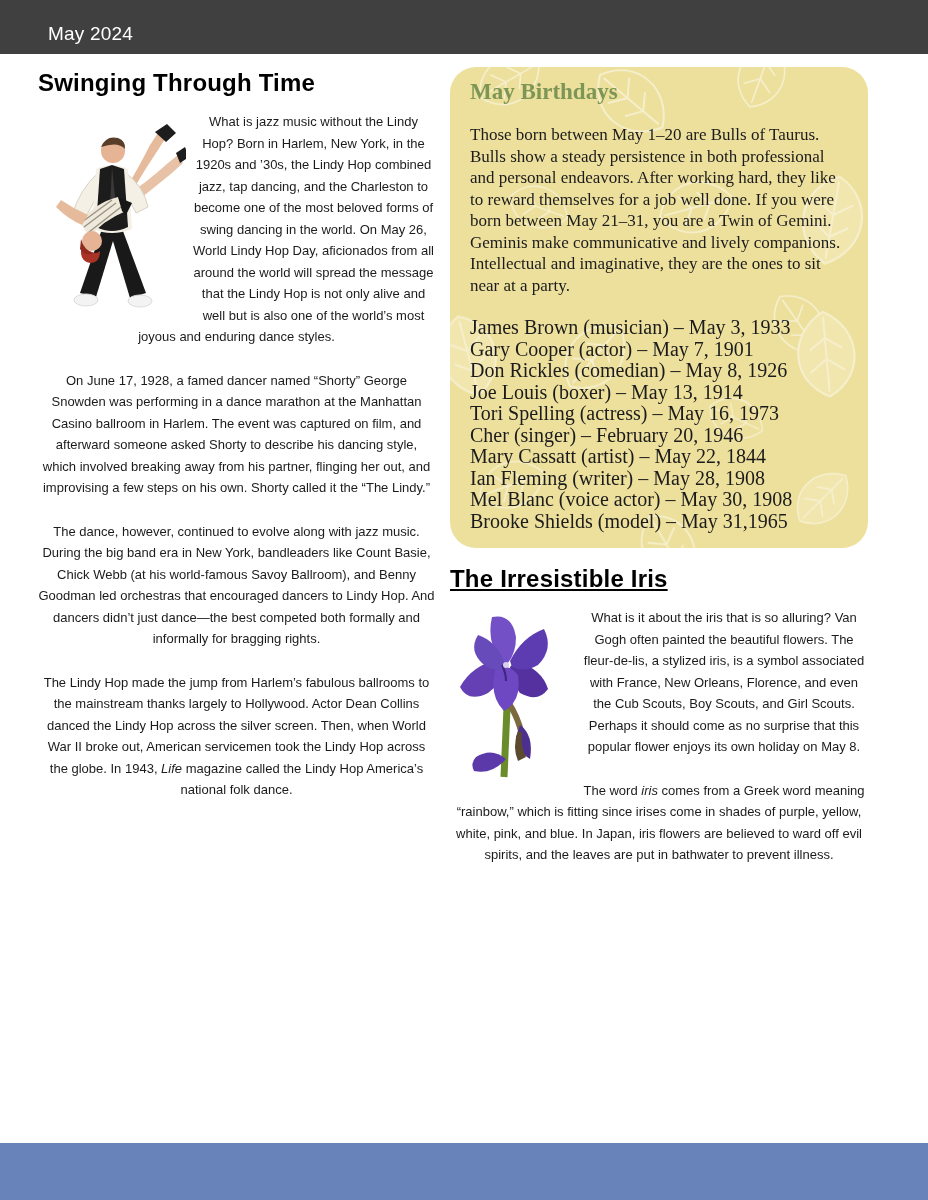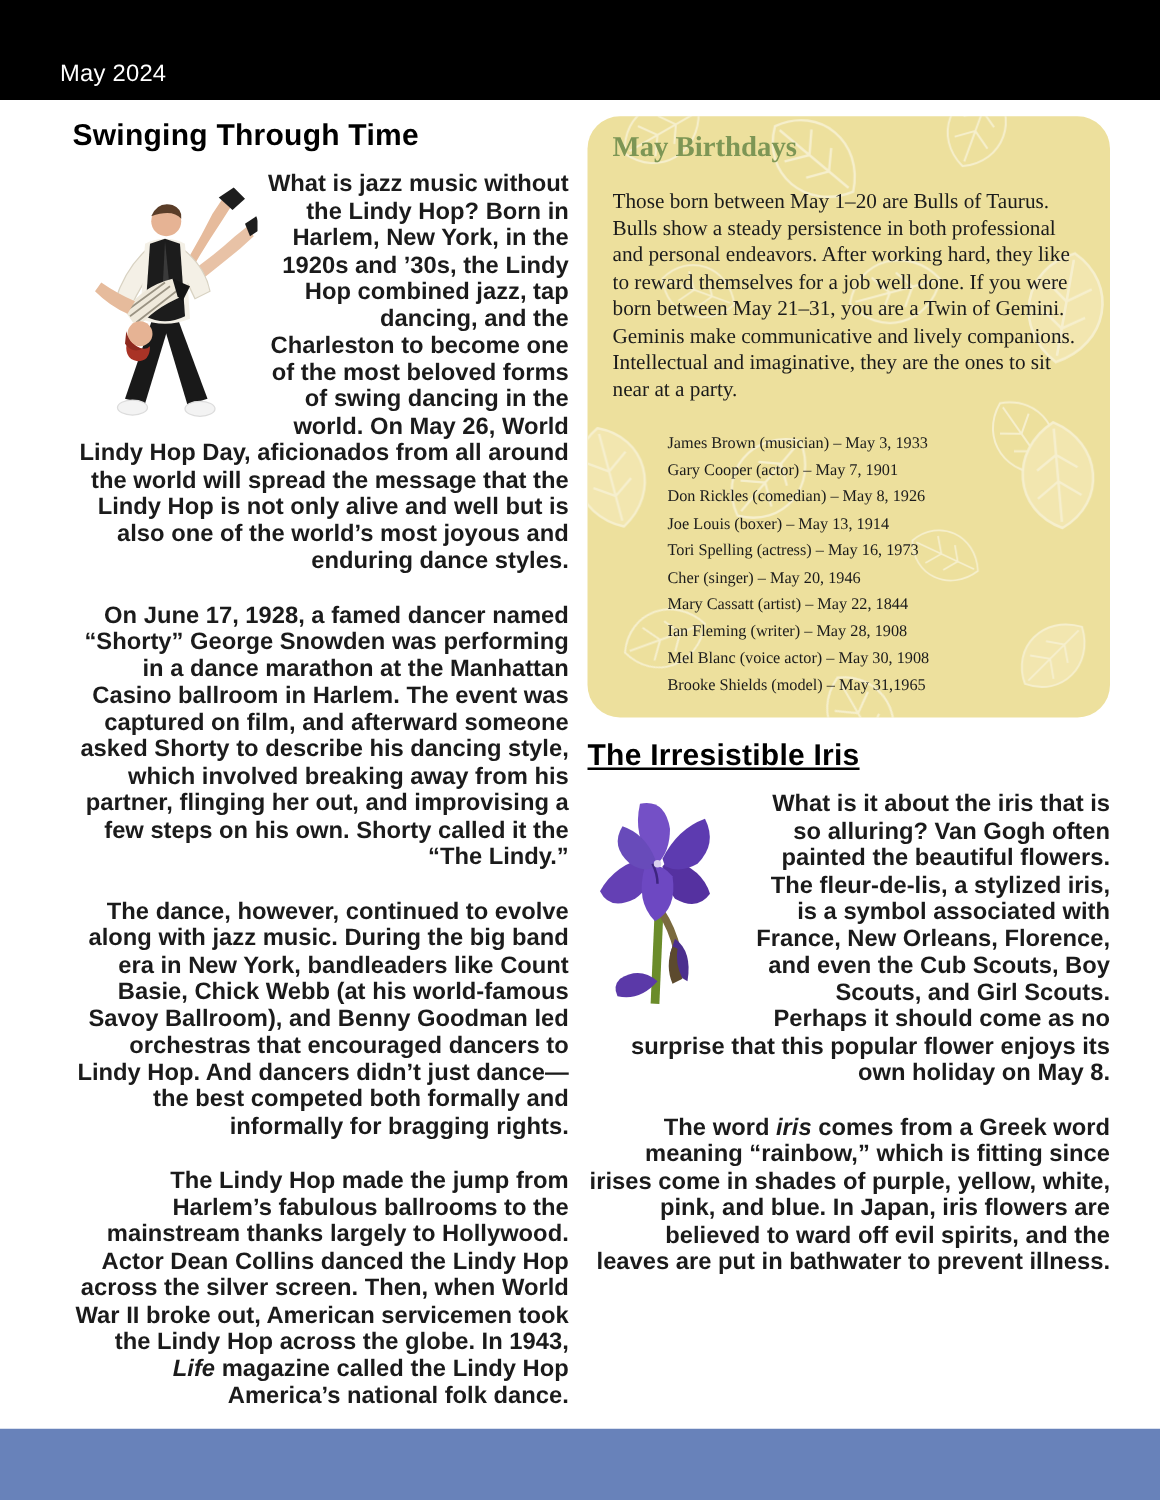--- a/index.html
+++ b/index.html
@@ -7,53 +7,52 @@
   .page {
     position: relative;
     width: 928px;
     height: 1200px;
     background: #ffffff;
     font-family: "Liberation Sans", sans-serif;
     color: #1b1b1b;
     overflow: hidden;
   }
   .masthead {
-    height: 80px;
-    background: #000000;
+    height: 54px;
+    background: #404040;
     display: flex;
     align-items: flex-end;
     padding: 0 0 9px 48px;
   }
   .masthead .date {
     color: #ffffff;
     font-size: 19px;
     letter-spacing: 0.2px;
   }
   .content {
     display: flex;
-    padding: 0 26px 0 58px;
+    padding: 0 26px 0 38px;
     gap: 15px;
   }
   .col-left  { width: 397px; flex: none; }
   .col-right { width: 418px; flex: none; }
 
   h2.article-title {
     font-size: 24px;
     font-weight: bold;
     color: #000000;
     margin: 15px 0 14px 0;
     letter-spacing: 0.2px;
   }
   .article { display: flow-root; }
   .article p {
-    font-size: 19px;
+    font-size: 13px;
     line-height: 21.5px;
     margin-bottom: 22px;
-    text-align: right;
-    font-weight: bold;
+    text-align: center;
   }
   .photo-dancers {
     float: left;
     width: 152px;
     height: 200px;
     margin: 0 6px 2px -4px;
   }
   .photo-iris {
     float: left;
     width: 124px;
@@ -82,23 +81,22 @@
     font-weight: bold;
     color: #7d9655;
     margin: 0 0 19px 0;
   }
   .birthday-box p.intro {
     font-size: 17px;
     line-height: 21.5px;
     margin-bottom: 21px;
   }
   .birthday-list div {
-    font-size: 13px;
+    font-size: 20px;
     line-height: 21.5px;
-    margin-left: 44px;
   }
 
   .col-right h2.iris-title { margin-top: 17px; text-decoration: underline; }
 
   .footer-bar {
     position: absolute;
     left: 0; right: 0; bottom: 0;
     height: 57px;
     background: #6882ba;
   }
@@ -211,21 +209,21 @@
         </svg>
         <div class="box-inner">
           <h2 class="box-title">May Birthdays</h2>
           <p class="intro">Those born between May 1–20 are Bulls of Taurus. Bulls show a steady persistence in both professional and personal endeavors. After working hard, they like to reward themselves for a job well done. If you were born between May 21–31, you are a Twin of Gemini. Geminis make communicative and lively companions. Intellectual and imaginative, they are the ones to sit near at a party.</p>
           <div class="birthday-list">
             <div>James Brown (musician) – May 3, 1933</div>
             <div>Gary Cooper (actor) – May 7, 1901</div>
             <div>Don Rickles (comedian) – May 8, 1926</div>
             <div>Joe Louis (boxer) – May 13, 1914</div>
             <div>Tori Spelling (actress) – May 16, 1973</div>
-            <div>Cher (singer) – May 20, 1946</div>
+            <div>Cher (singer) – February 20, 1946</div>
             <div>Mary Cassatt (artist) – May 22, 1844</div>
             <div>Ian Fleming (writer) – May 28, 1908</div>
             <div>Mel Blanc (voice actor) – May 30, 1908</div>
             <div>Brooke Shields (model) – May 31,1965</div>
           </div>
         </div>
       </div>
 
       <h2 class="article-title iris-title">The Irresistible Iris</h2>
       <div class="article">

